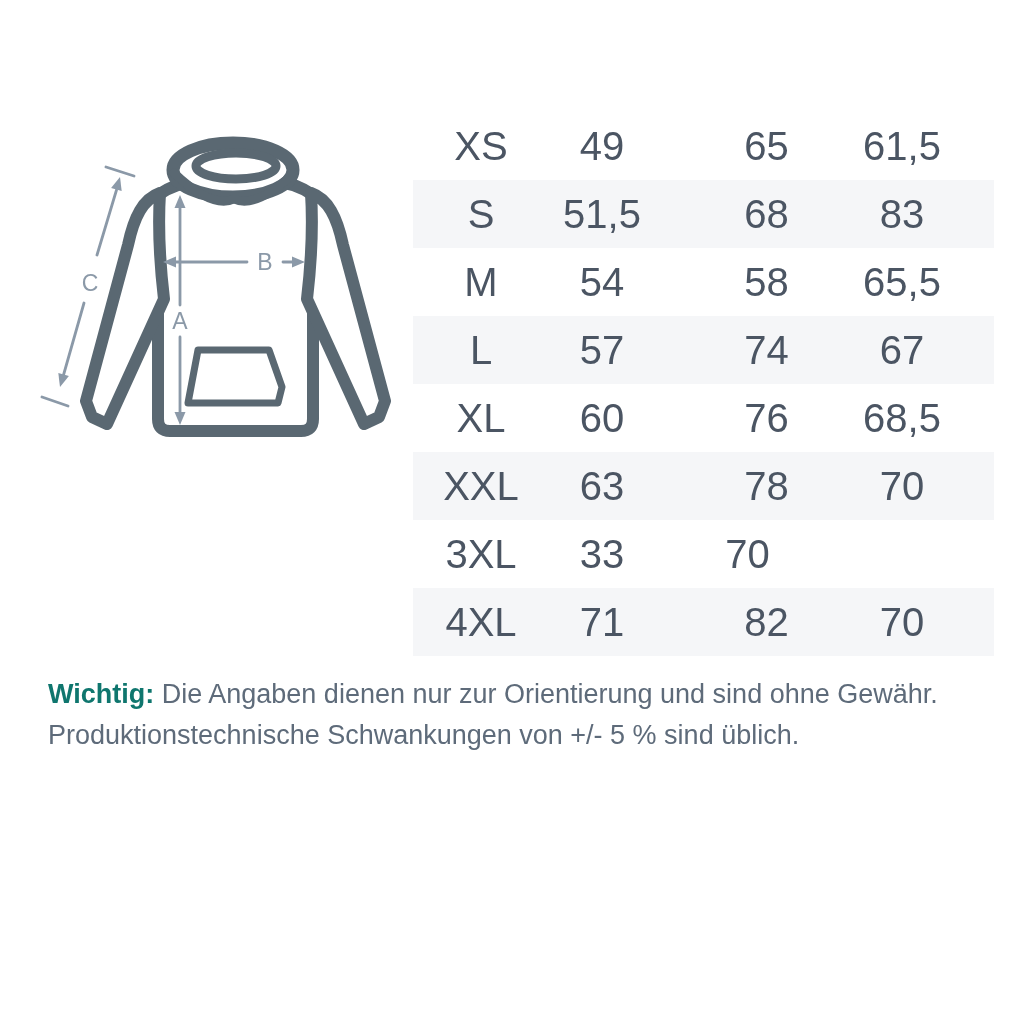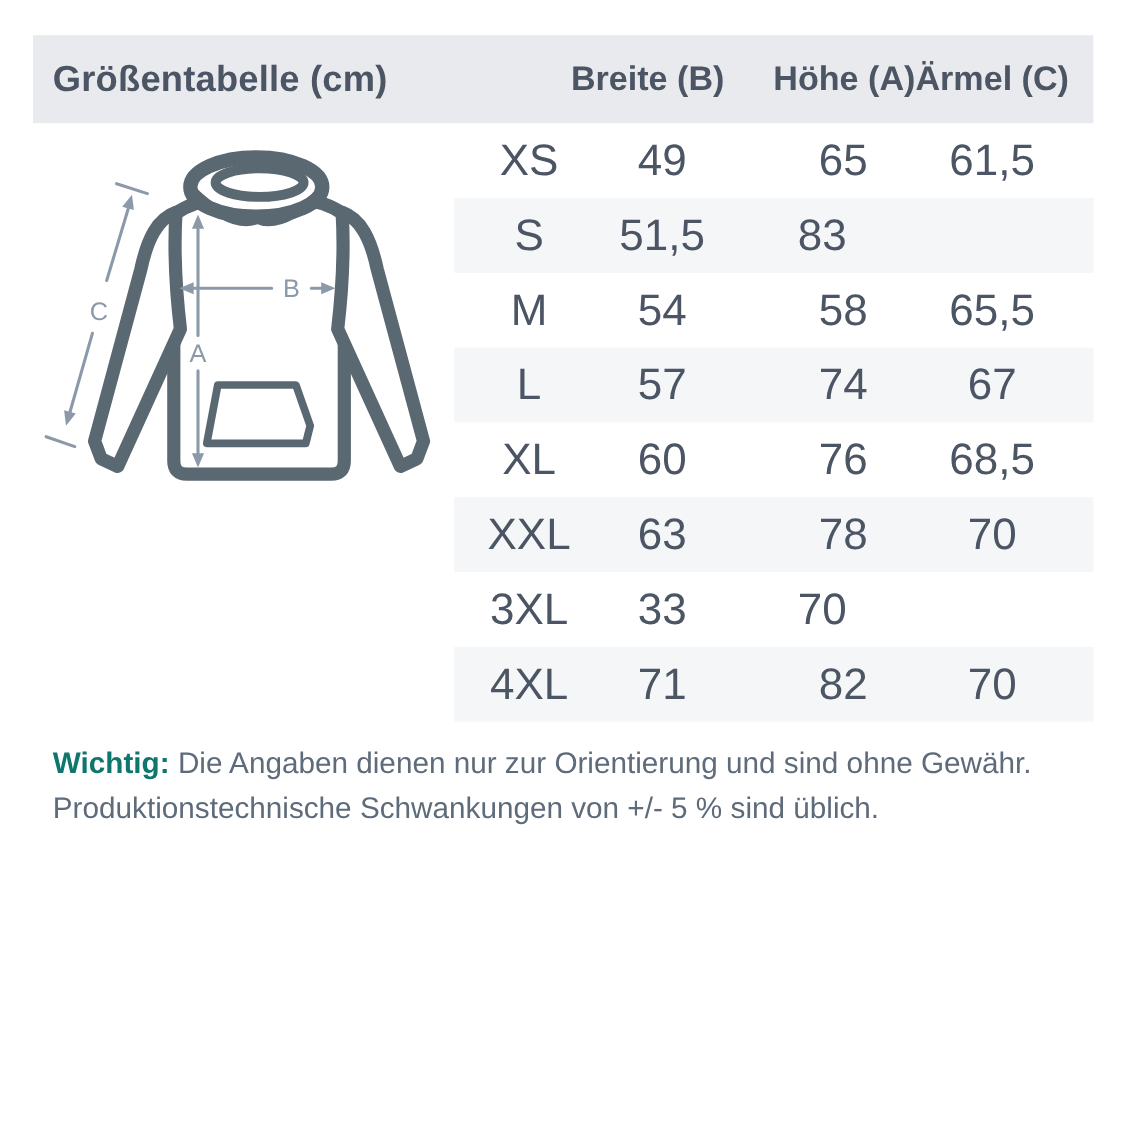--- a/index.html
+++ b/index.html
@@ -39,26 +39,20 @@
     font-size:27px;line-height:41px;color:#5e6b7a;
   }
   .note b{color:#0f766e;}
   .dim-label{font-size:23px;font-weight:500;fill:#8b99a8;}
 </style>
 </head>
 <body>
 
 <div class="canvas">
 
-  <div class="header-band">
-    <div class="title">Größentabelle (cm)</div>
-    <div class="colhead w-col">Breite (B)</div>
-    <div class="colhead h-col">Höhe (A)</div>
-    <div class="colhead s-col">Ärmel (C)</div>
-  </div>
 
   <div class="figure">
     <svg width="370" height="330" viewBox="0 0 370 330" xmlns="http://www.w3.org/2000/svg">
       <g stroke="#5a6872" stroke-width="12" fill="#ffffff" stroke-linejoin="round" stroke-linecap="round">
 
         <path d="M 118,70 L 118,294 Q 118,306 130,306 L 261,306 Q 273,306 273,294 L 273,70"></path>
         <path fill="none" d="M 118,70 C 131,61 144,57 158,57"></path>
         <path fill="none" d="M 273,70 C 260,61 247,57 233,57"></path>
 
         <path d="M 120,68 C 103,74 94,92 88,120 L 46,276 L 52,292 L 67,299 L 124,174 C 120,140 118,100 120,68 Z"></path>
@@ -103,20 +97,21 @@
   <div class="size-table">
     <div class="row">
       <div class="cell c1">XS</div>
       <div class="cell c2">49</div>
       <div class="cell c3">65</div>
       <div class="cell c4">61,5</div>
     </div>
     <div class="row alt">
       <div class="cell c1">S</div>
       <div class="cell c2">51,5</div>
+      <div class="cell c3">68</div>
       <div class="cell c4">83</div>
     </div>
     <div class="row">
       <div class="cell c1">M</div>
       <div class="cell c2">54</div>
       <div class="cell c3">58</div>
       <div class="cell c4">65,5</div>
     </div>
     <div class="row alt">
       <div class="cell c1">L</div>

